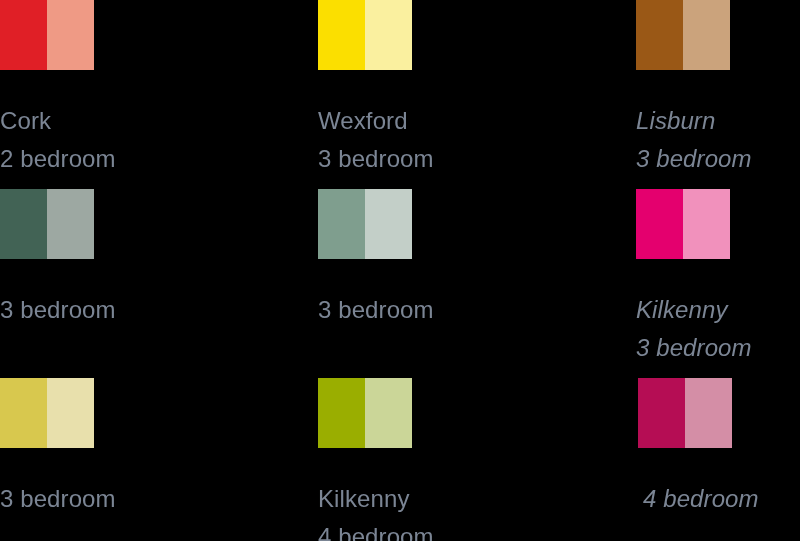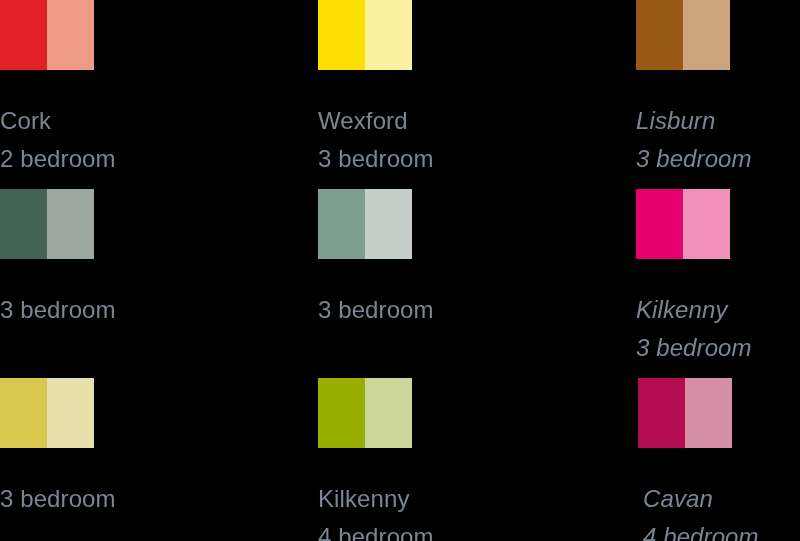--- a/index.html
+++ b/index.html
@@ -161,18 +161,17 @@
       <span class="cell-detail">4 bedroom</span>
     </div>
   </div>
 
   <div class="palette-cell col-3 cell-cavan">
     <div class="swatch-pair">
       <div class="swatch-half" style="background-color: rgb(181, 13, 84);"></div>
       <div class="swatch-half" style="background-color: rgb(212, 142, 166);"></div>
     </div>
     <div class="cell-caption">
-      <span class="cell-name">Cavan</span>
       <span class="cell-detail">4 bedroom</span>
     </div>
   </div>
 
 </div>
 
 </body></html>

